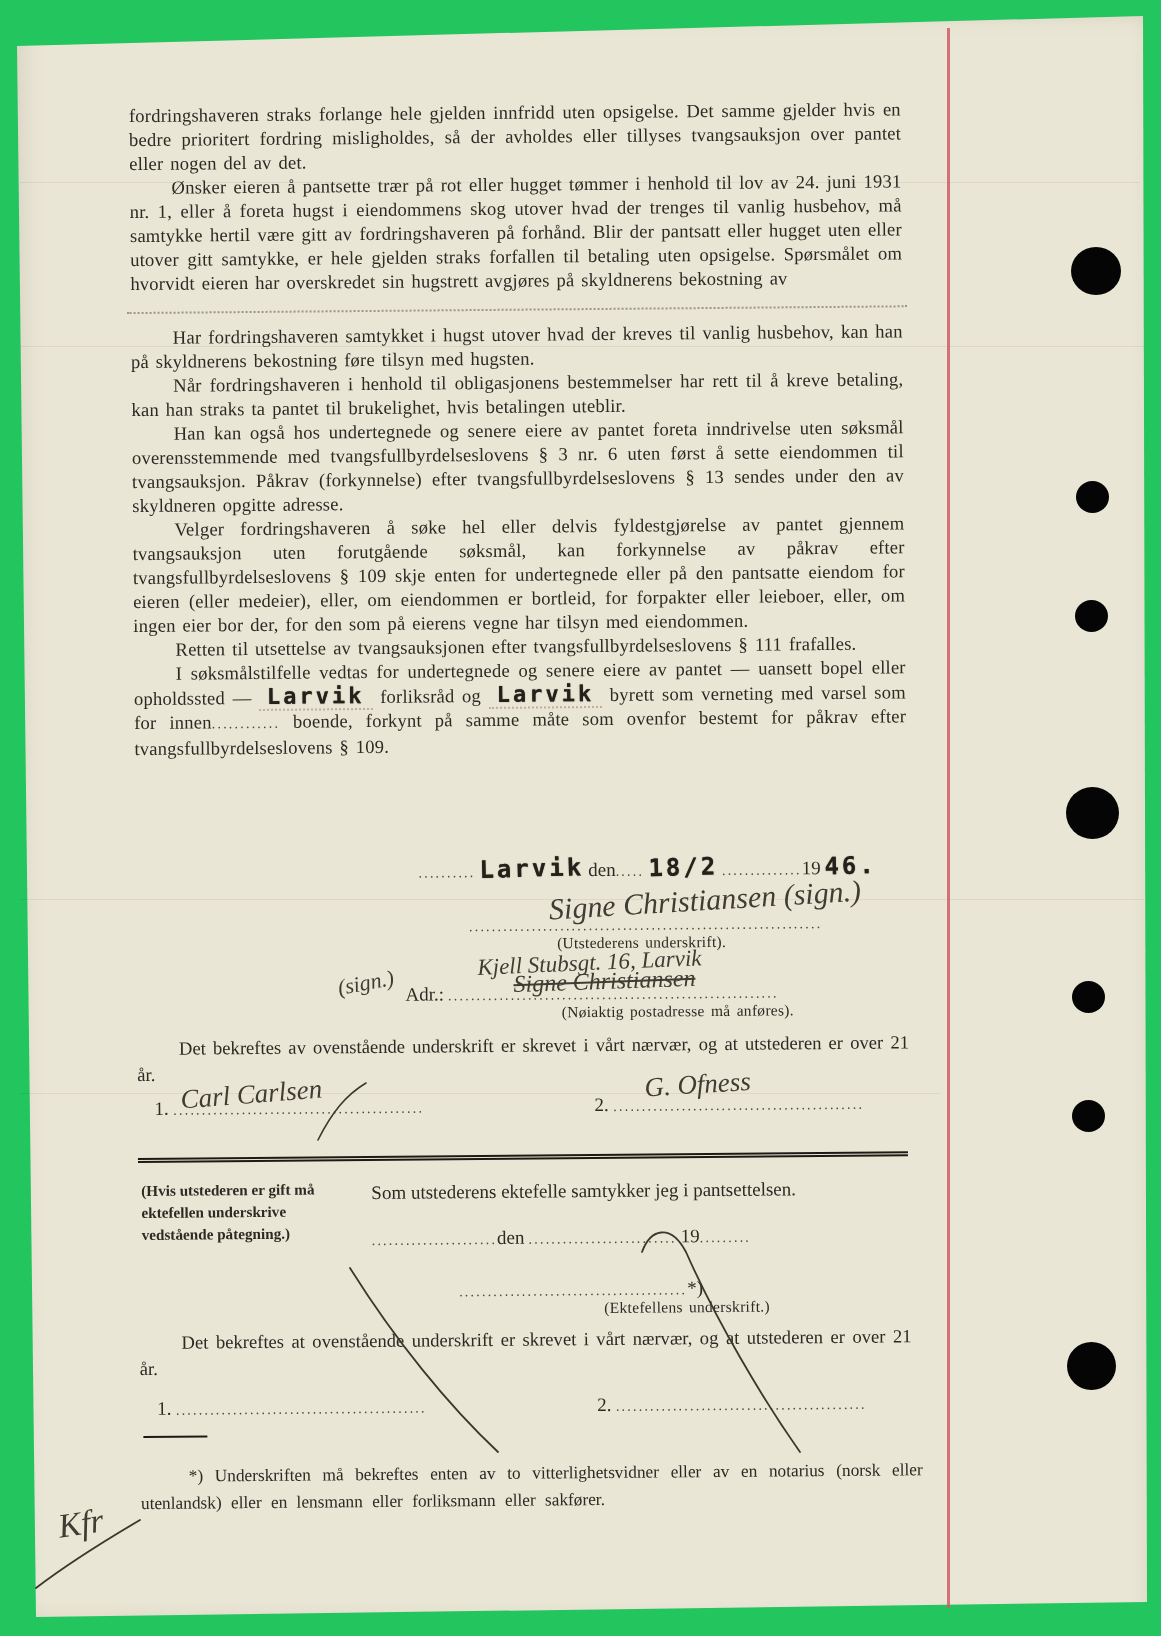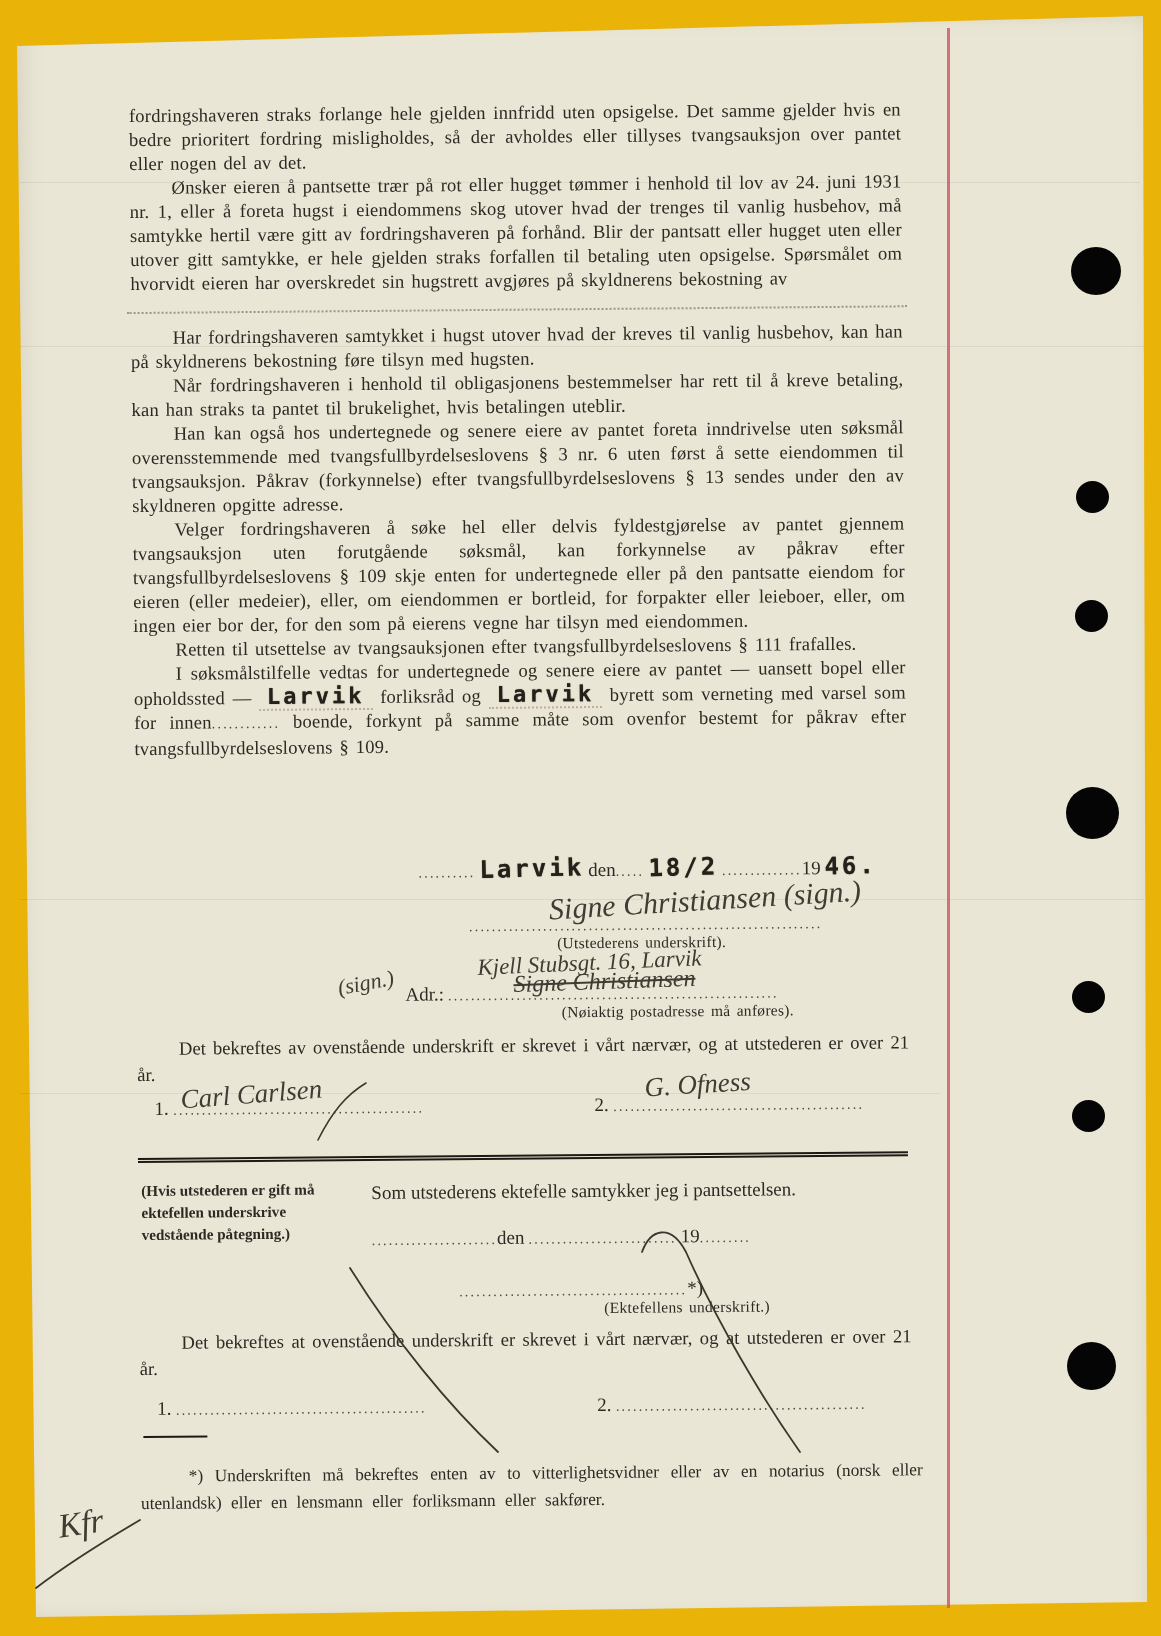--- a/index.html
+++ b/index.html
@@ -1,16 +1,16 @@
 <!DOCTYPE html>
 <html lang="no"><head>
 <meta charset="utf-8">
 <style>
   html,body{margin:0;padding:0;background:#0a0907;}
-  #stage{position:relative;width:1161px;height:1636px;background:#eab308;overflow:hidden;
+  #stage{position:relative;width:1161px;height:1636px;background:#22c55e;overflow:hidden;
          font-family:"Liberation Serif","DejaVu Serif",serif;}
   
   #paper{position:absolute;inset:0;
          clip-path:polygon(17px 46px,1143px 16px,1147px 1602px,36px 1617px);
          background:#eae6d5;}
   #paper::after{content:"";position:absolute;inset:0;
          box-shadow:inset 28px 0 34px -22px rgba(70,58,34,.35),
                     inset -20px 0 30px -22px rgba(70,58,34,.30),
                     inset 0 26px 30px -22px rgba(70,58,34,.28),
                     inset 0 -26px 30px -22px rgba(70,58,34,.30);}

